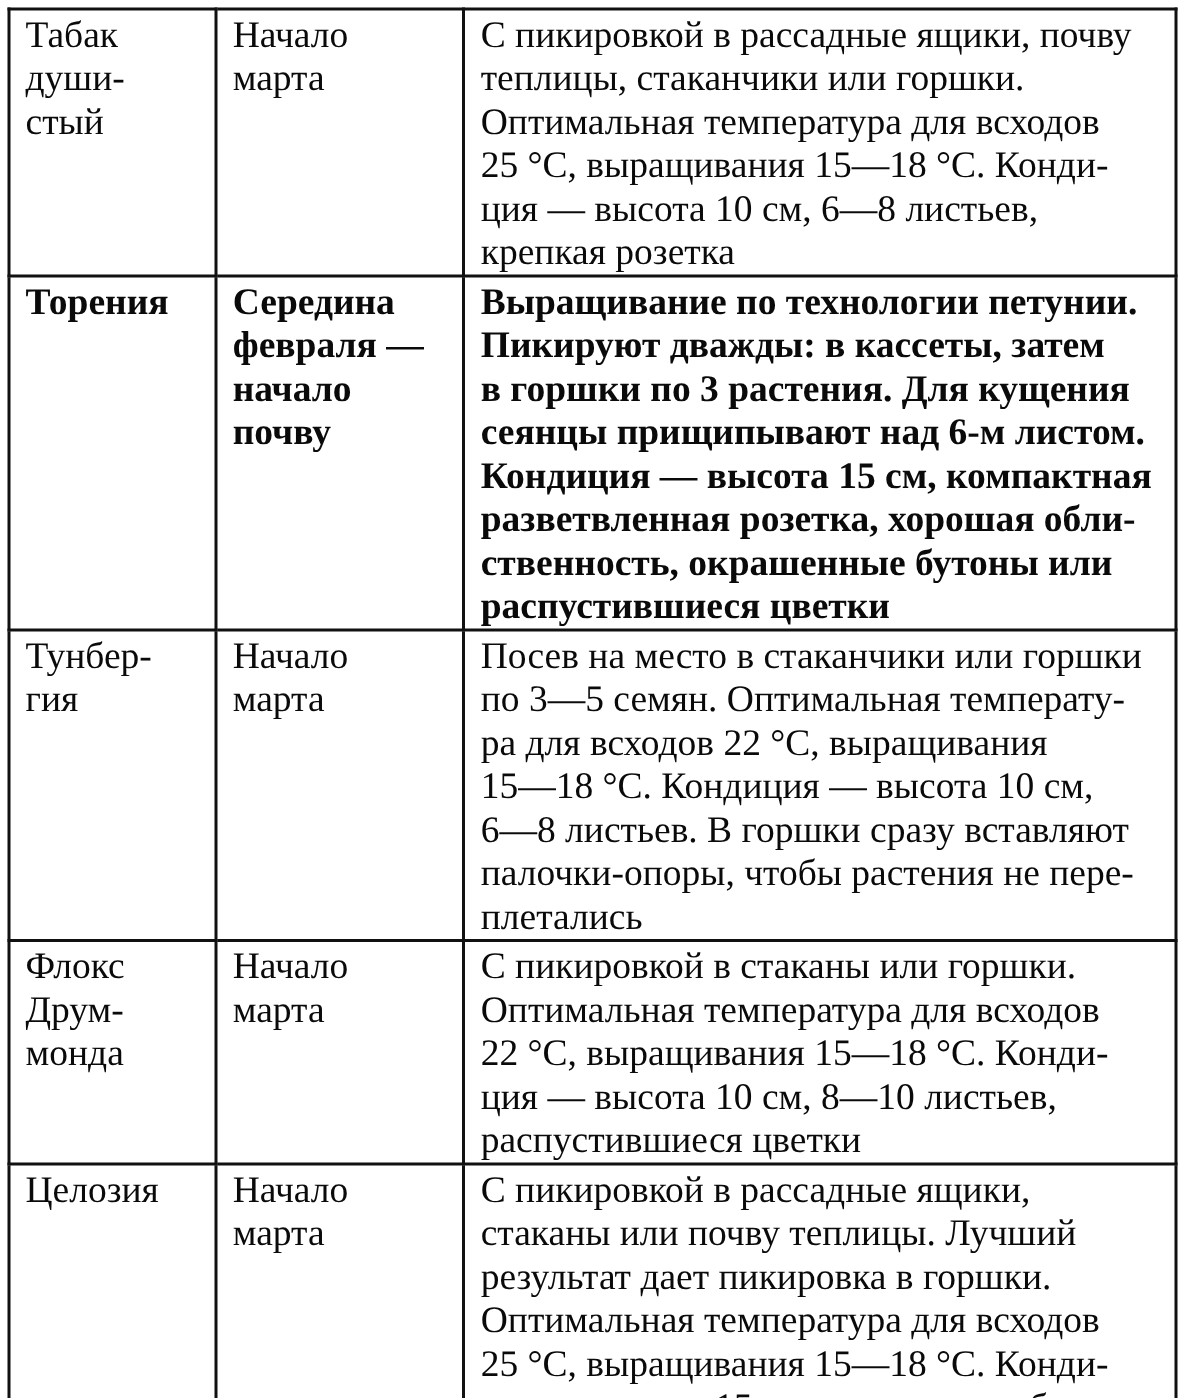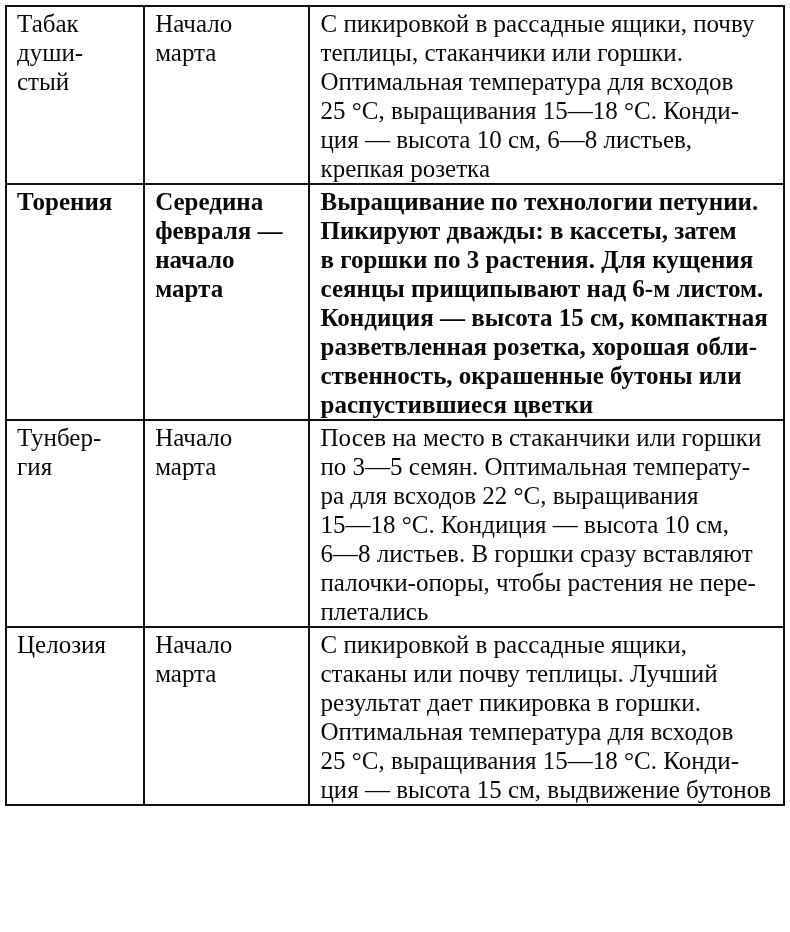--- a/index.html
+++ b/index.html
@@ -58,21 +58,21 @@
 Оптимальная температура для всходов
 25 °С, выращивания 15—18 °С. Конди-
 ция — высота 10 см, 6—8 листьев,
 крепкая розетка</td>
       </tr>
       <tr class="row-2">
         <td class="col-plant">Торения</td>
         <td class="col-time">Середина
 февраля —
 начало
-марта</td>
+почву</td>
         <td class="col-details">Выращивание по технологии петунии.
 Пикируют дважды: в кассеты, затем
 в горшки по 3 растения. Для кущения
 сеянцы прищипывают над 6-м листом.
 Кондиция — высота 15 см, компактная
 разветвленная розетка, хорошая обли-
 ственность, окрашенные бутоны или
 распустившиеся цветки</td>
       </tr>
       <tr class="row-3">
@@ -81,20 +81,32 @@
         <td class="col-time">Начало
 марта</td>
         <td class="col-details">Посев на место в стаканчики или горшки
 по 3—5 семян. Оптимальная температу-
 ра для всходов 22 °С, выращивания
 15—18 °С. Кондиция — высота 10 см,
 6—8 листьев. В горшки сразу вставляют
 палочки-опоры, чтобы растения не пере-
 плетались</td>
       </tr>
+      <tr class="row-4">
+        <td class="col-plant">Флокс
+Друм-
+монда</td>
+        <td class="col-time">Начало
+марта</td>
+        <td class="col-details">С пикировкой в стаканы или горшки.
+Оптимальная температура для всходов
+22 °С, выращивания 15—18 °С. Конди-
+ция — высота 10 см, 8—10 листьев,
+распустившиеся цветки</td>
+      </tr>
       <tr class="row-5">
         <td class="col-plant">Целозия</td>
         <td class="col-time">Начало
 марта</td>
         <td class="col-details">С пикировкой в рассадные ящики,
 стаканы или почву теплицы. Лучший
 результат дает пикировка в горшки.
 Оптимальная температура для всходов
 25 °С, выращивания 15—18 °С. Конди-
 ция — высота 15 см, выдвижение бутонов</td>

